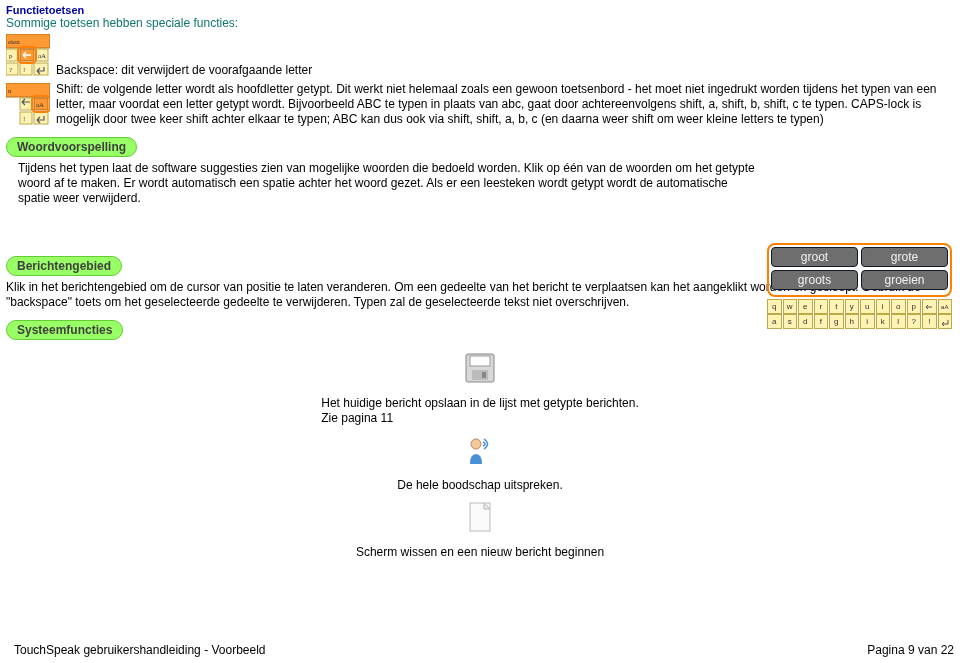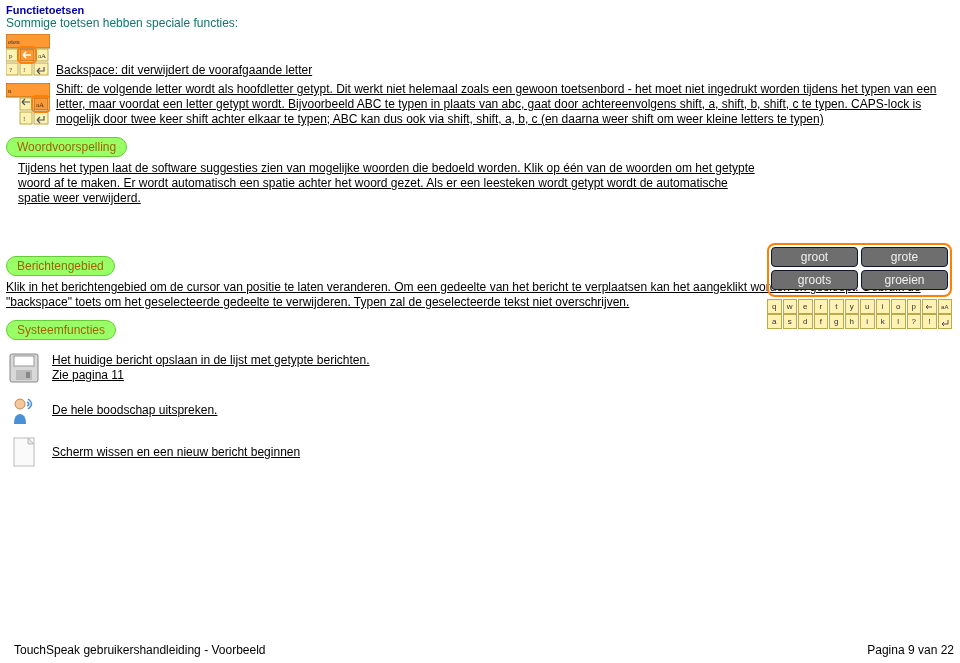--- a/index.html
+++ b/index.html
@@ -1,29 +1,29 @@
 <!DOCTYPE html>
 <html><head>
 <meta charset="utf-8">
 <style>
   html,body{margin:0;padding:0;background:#fff;font-family:Verdana,Tahoma,sans-serif;color:#000;}
   .page{width:960px;height:663px;position:relative;box-sizing:border-box;padding:4px 6px 0 6px;}
   .title-blue{font-weight:bold;color:#0000a0;font-size:11px;}
   .intro{font-size:12px;color:#0f766e;}
   .row{display:flex;align-items:flex-end;margin-top:4px;}
   .kbd-mini{width:44px;flex:0 0 44px;margin-right:6px;}
-  .text{font-size:12px;line-height:1.25;text-decoration:underline;}
-  .pill{display:inline-block;background:#99ff66;border:1px solid #66cc33;border-radius:10px;padding:2px 10px;font-weight:normal;font-size:12px;color:#a16207;margin:10px 0 4px 0;}
+  .text{font-size:12px;line-height:1.25;}
+  .pill{display:inline-block;background:#99ff66;border:1px solid #66cc33;border-radius:10px;padding:2px 10px;font-weight:bold;font-size:12px;color:#404040;margin:10px 0 4px 0;}
   .sugg-panel{position:absolute;right:8px;top:243px;width:185px;}
   .sugg-row{display:flex;gap:3px;margin-bottom:3px;}
   .sugg-btn{flex:1;background:#6e6e6e;color:#f0f0f0;border-radius:4px;font-size:12px;text-align:center;padding:2px 0;border:1px solid #0f172a;}
   .sugg-kbd-row{display:flex;gap:1px;}
   .sk{width:13px;height:13px;background:#fff2b3;border:1px solid #bba94a;font-size:8px;display:flex;align-items:center;justify-content:center;color:#333;}
   .ring{border:2px solid #ff7f00;border-radius:8px;padding:2px;}
-  .sys-row{display:flex;align-items:center;gap:10px;margin:6px 0;}
+  .sys-row{display:flex;align-items:center;gap:10px;margin:6px 0;flex-direction:column;}
   .icon-box{width:36px;height:36px;display:flex;align-items:center;justify-content:center;background:#fff;}
   .footer{position:absolute;bottom:6px;left:14px;right:6px;display:flex;justify-content:space-between;font-size:12px;}
   svg{display:block;}
   .key-small{fill:#fff2b3;stroke:#bba94a;stroke-width:1;}
   .key-orange{fill:#ff9933;stroke:#b36b15;stroke-width:1;}
   .key-txt{font-size:7px;fill:#333;font-family:Verdana;}
 </style>
 </head>
 <body>
 

